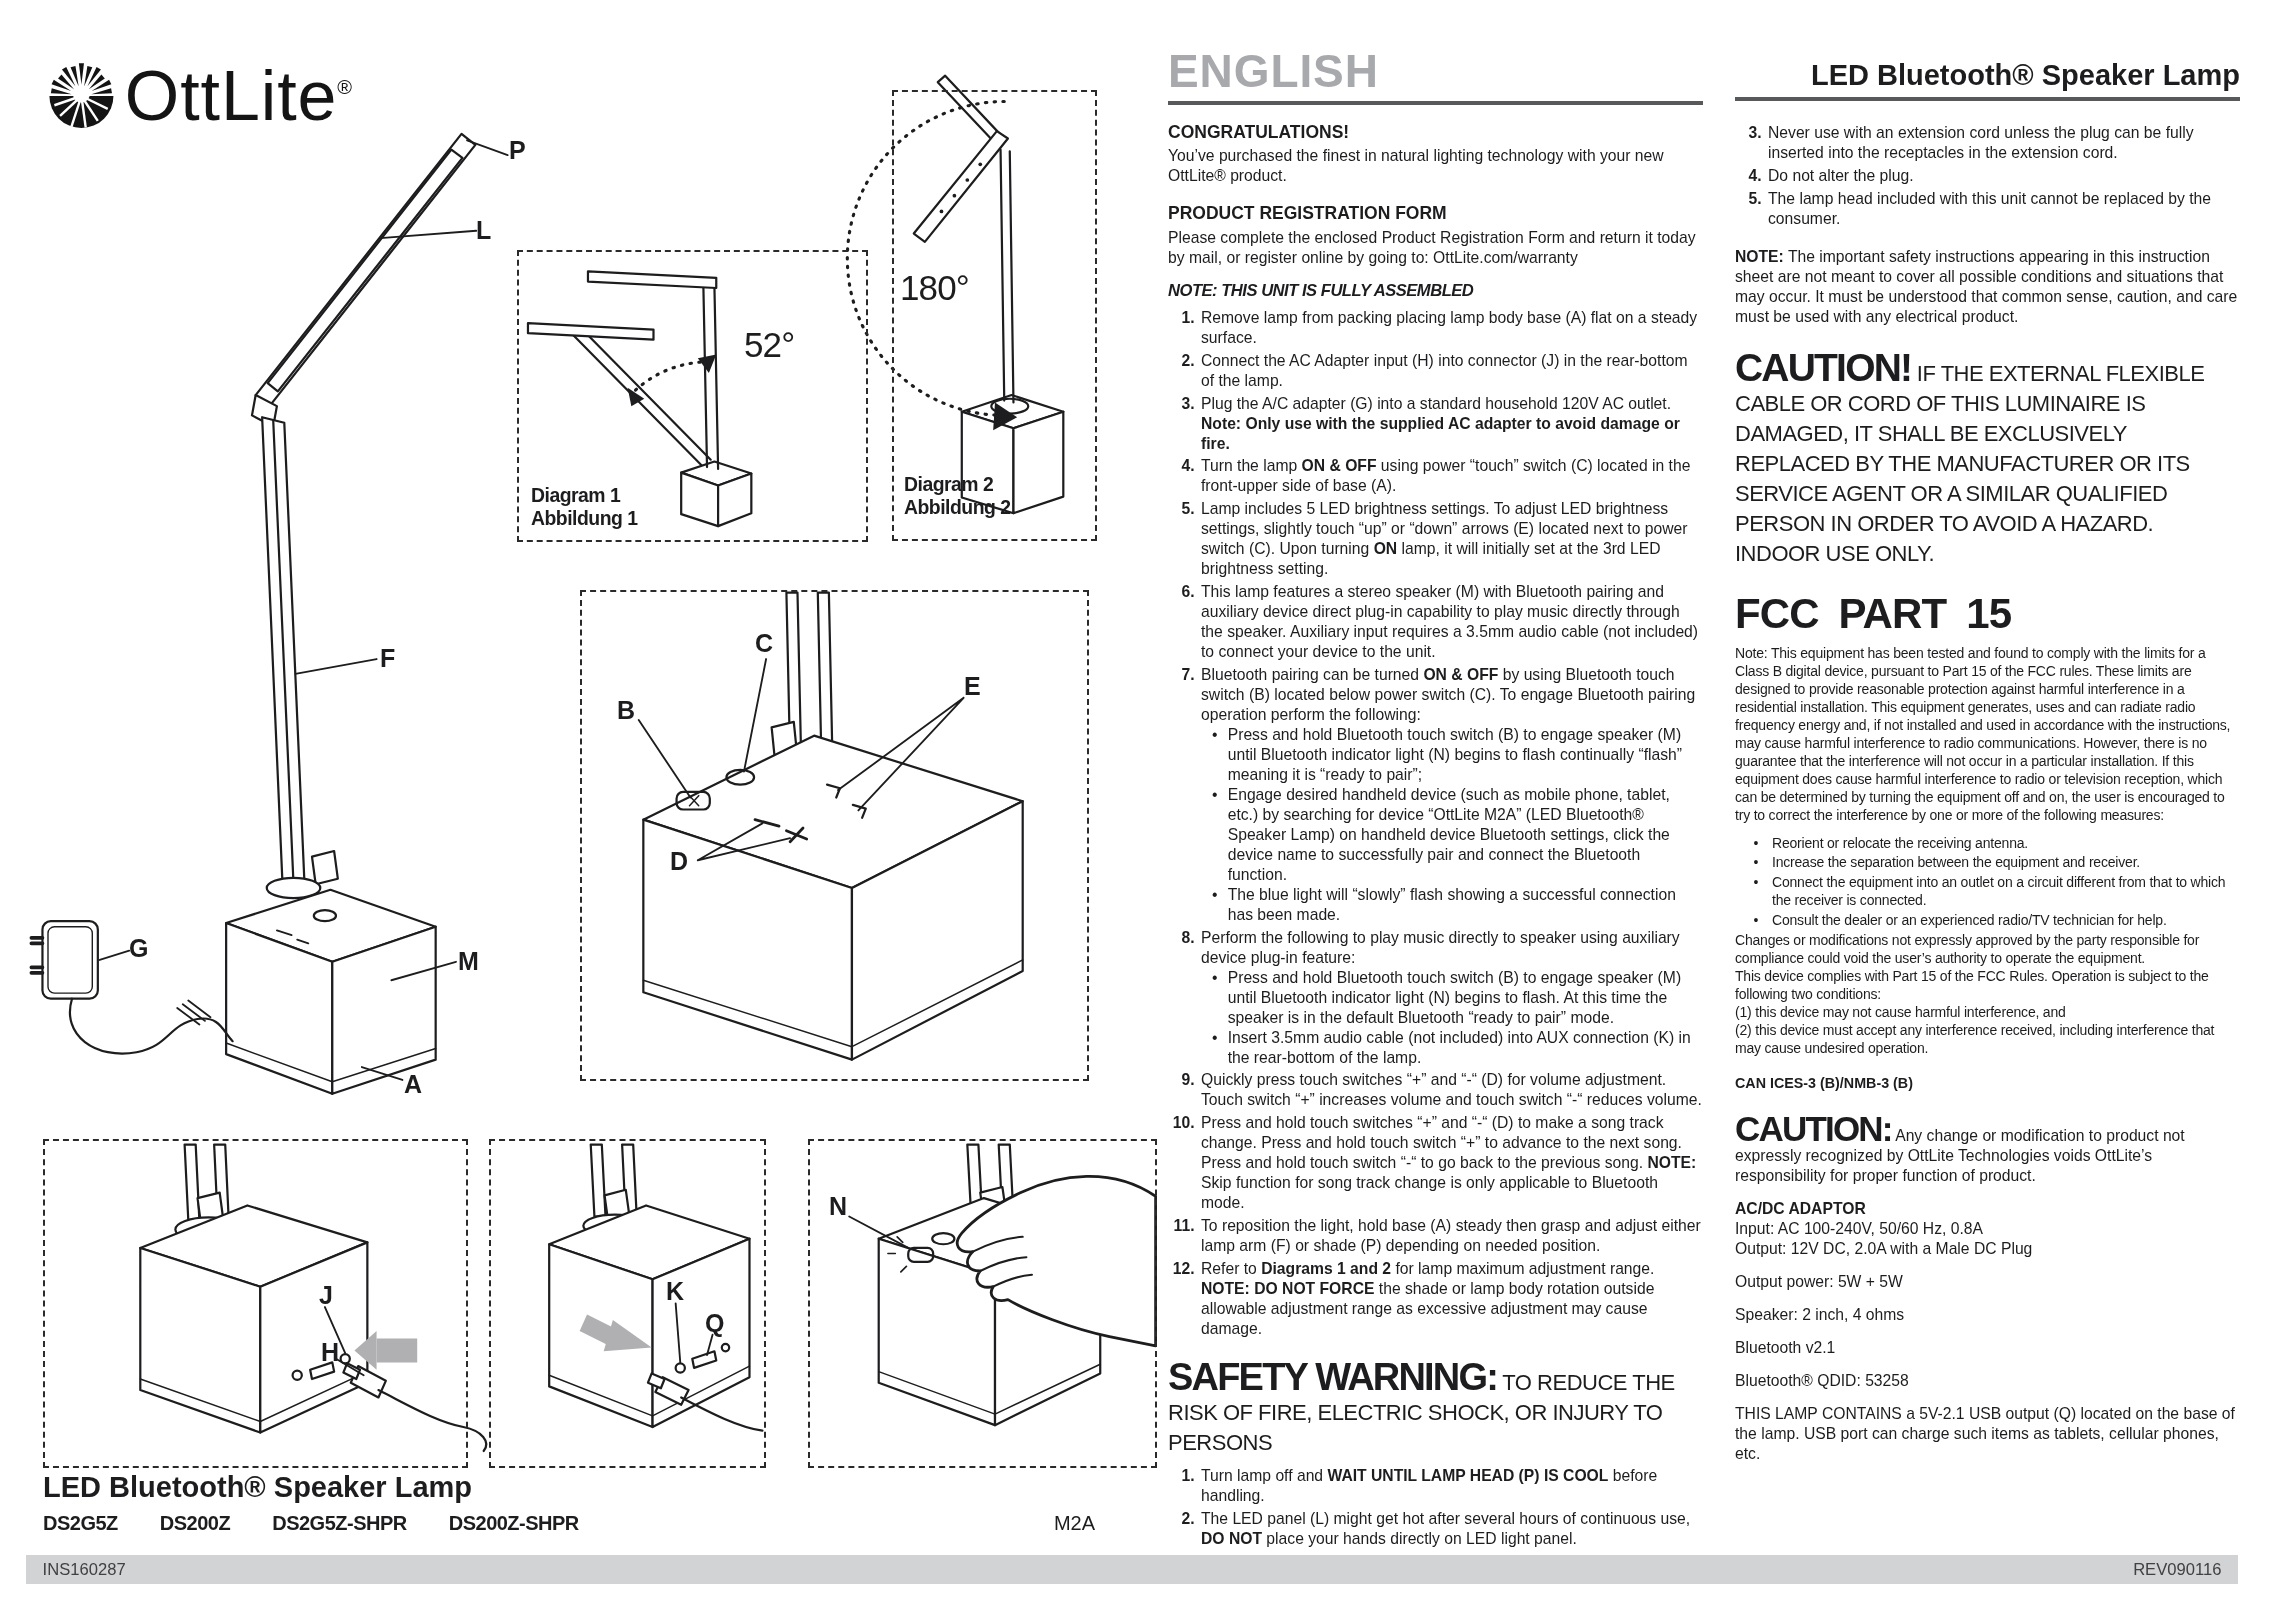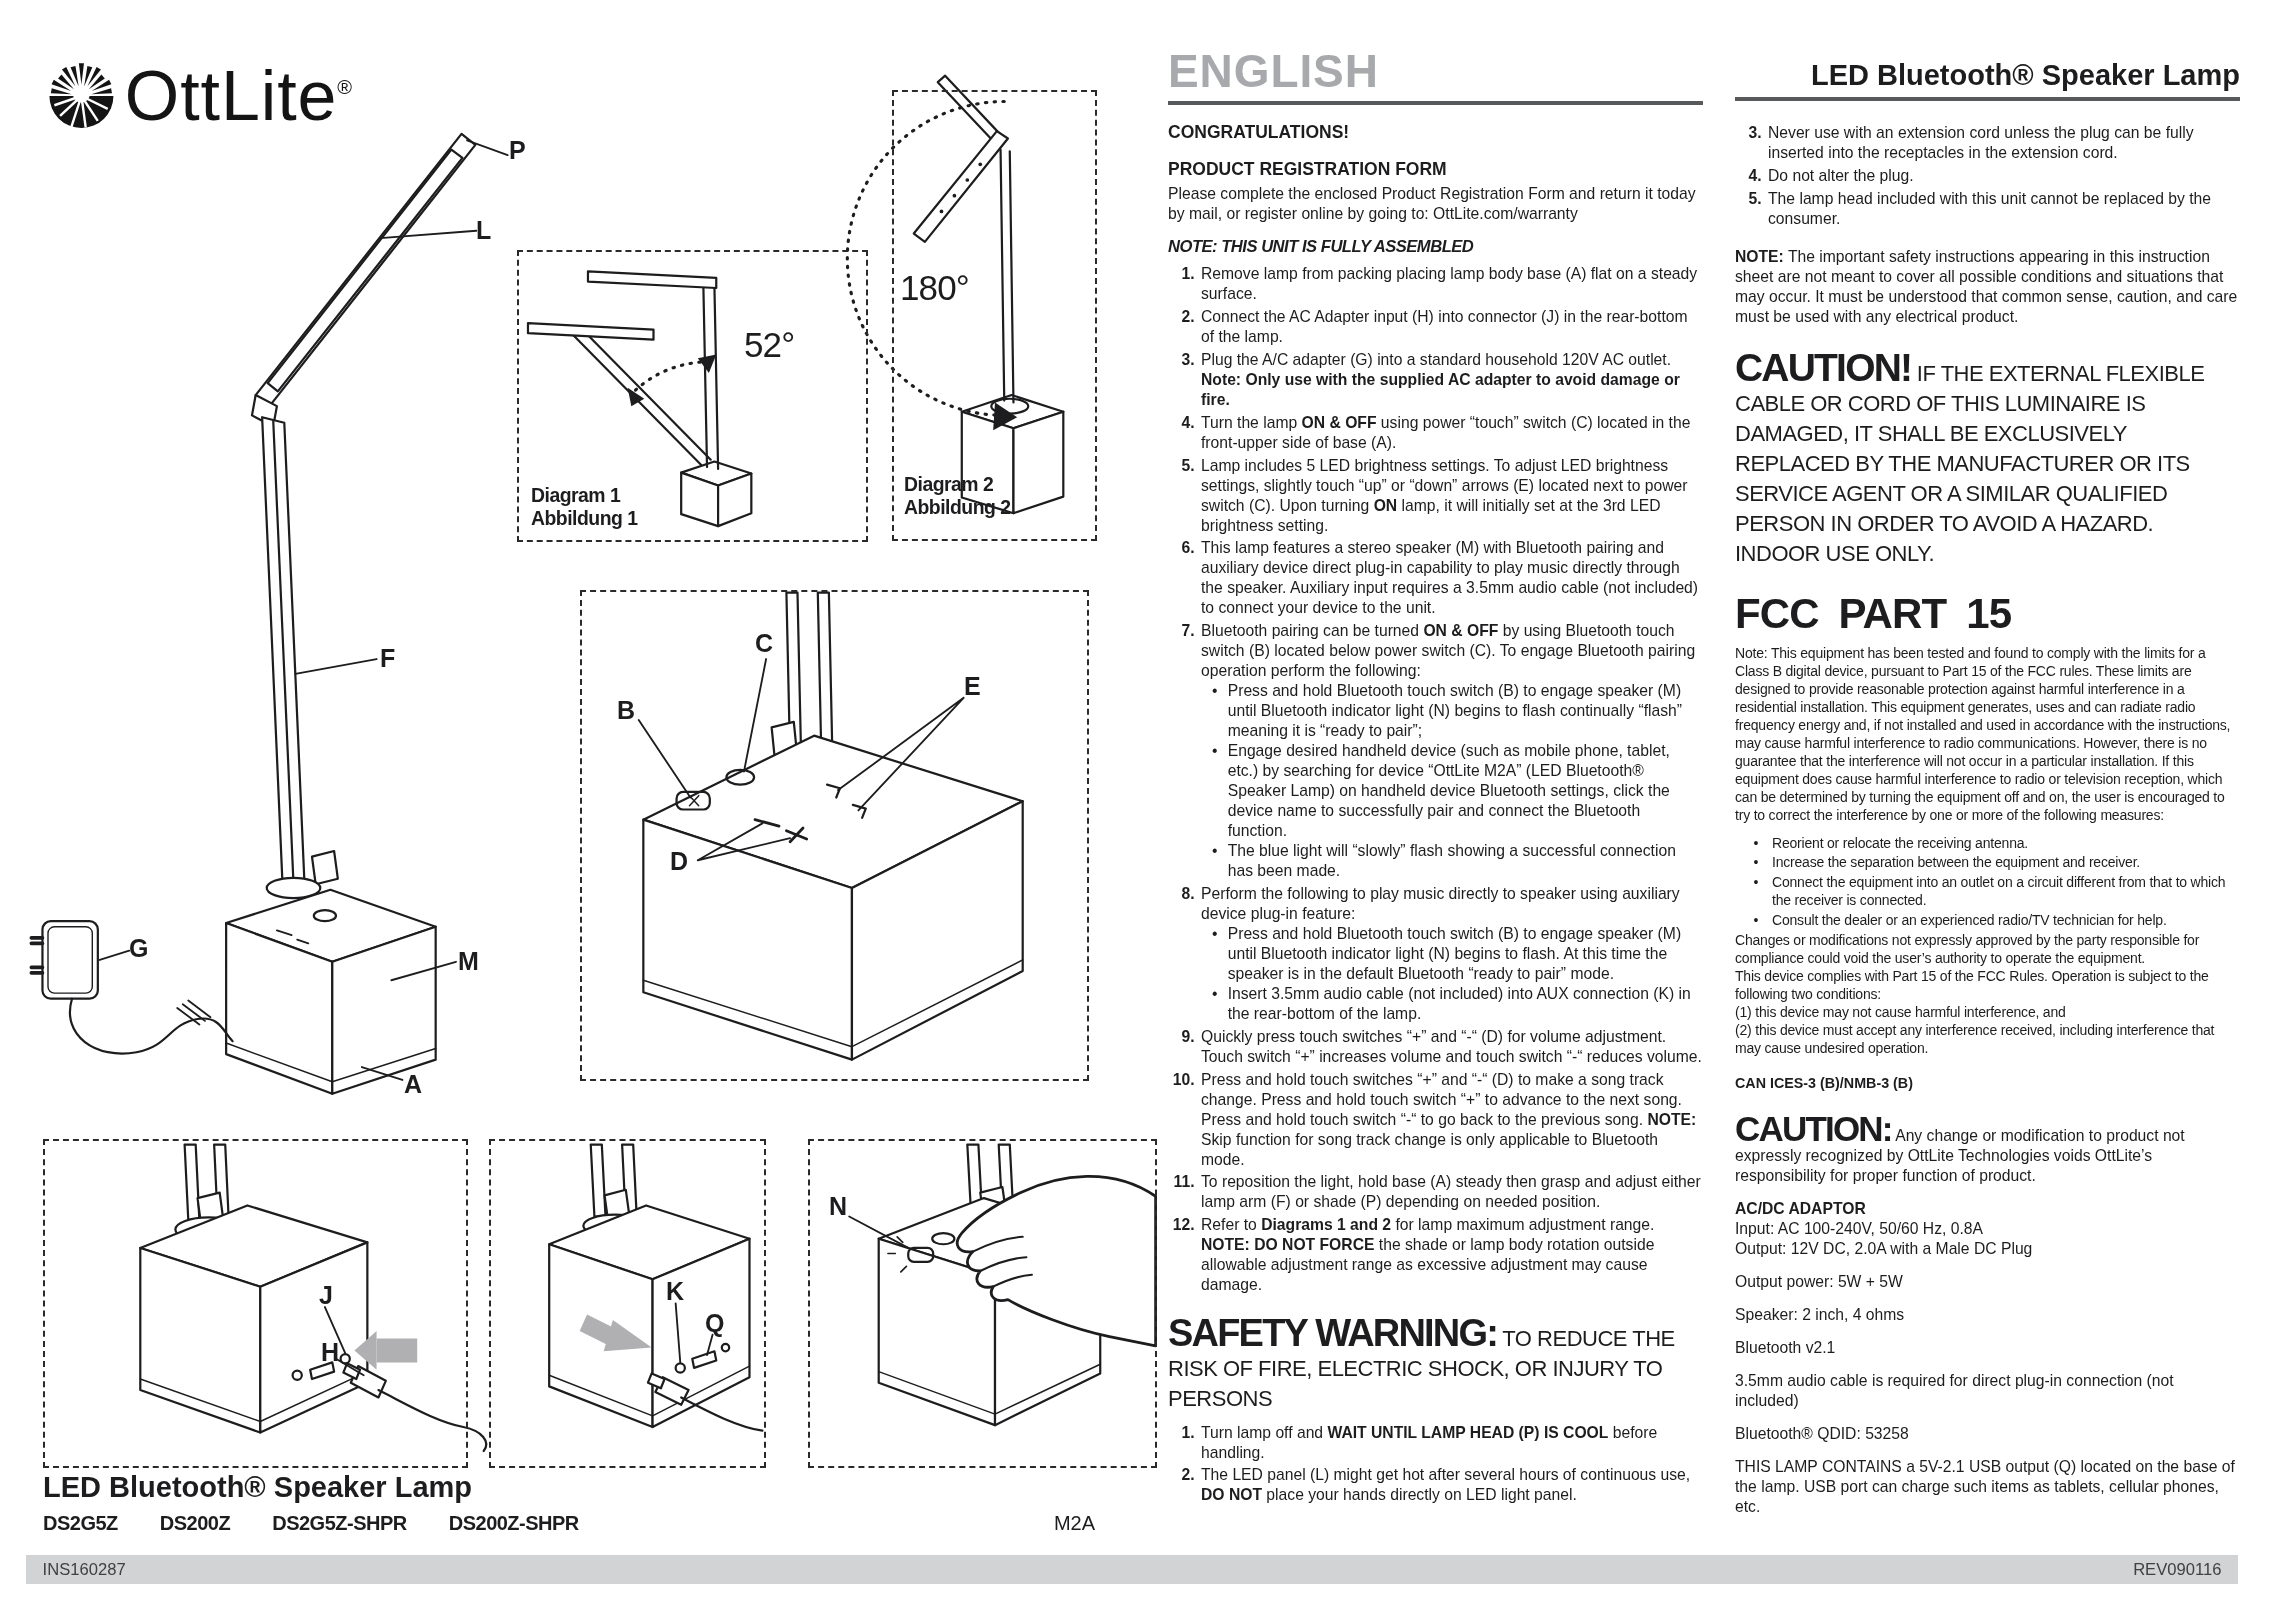--- a/index.html
+++ b/index.html
@@ -309,20 +309,21 @@
   <span class="lbl" style="left:321px;top:1340px;">H</span>
   <span class="lbl" style="left:666px;top:1279px;">K</span>
   <span class="lbl" style="left:705px;top:1311px;">Q</span>
   <span class="lbl" style="left:829px;top:1194px;">N</span>
 
   <div class="col col-mid">
     <div class="lang-head">ENGLISH</div>
     <div class="rule"></div>
 
     <div class="h-bold">CONGRATULATIONS!</div>
+    <div class="body-t">You’ve purchased the finest in natural lighting technology with your new OttLite® product.</div>
 
     <div class="h-bold">PRODUCT REGISTRATION FORM</div>
     <div class="body-t">Please complete the enclosed Product Registration Form and return it today by mail, or register online by going to: OttLite.com/warranty</div>
 
     <div class="note-assembled">NOTE: THIS UNIT IS FULLY ASSEMBLED</div>
 
     <div class="body-t" id="steps-list">
         <div class="nrow">
           <div class="nnum">1.</div>
           <div class="nbody">
@@ -506,23 +507,20 @@
         <div class="spec">
           <div>Output power:  5W + 5W</div>
         </div>
         <div class="spec">
           <div>Speaker:  2 inch, 4 ohms</div>
         </div>
         <div class="spec">
           <div>Bluetooth v2.1</div>
         </div>
         <div class="spec">
-          <div>3.5mm audio cable is required for direct plug-in connection (not included)</div>
-        </div>
-        <div class="spec">
           <div>Bluetooth® QDID: 53258</div>
         </div>
         <div class="spec">
           <div>THIS LAMP CONTAINS a 5V-2.1 USB output (Q) located on the base of the lamp. USB port can charge such items as tablets, cellular phones, etc.</div>
         </div>
       </div>
   </div>
 
   <div class="abs bottom-title">LED Bluetooth® Speaker Lamp</div>
   <div class="abs models" id="models-row">

